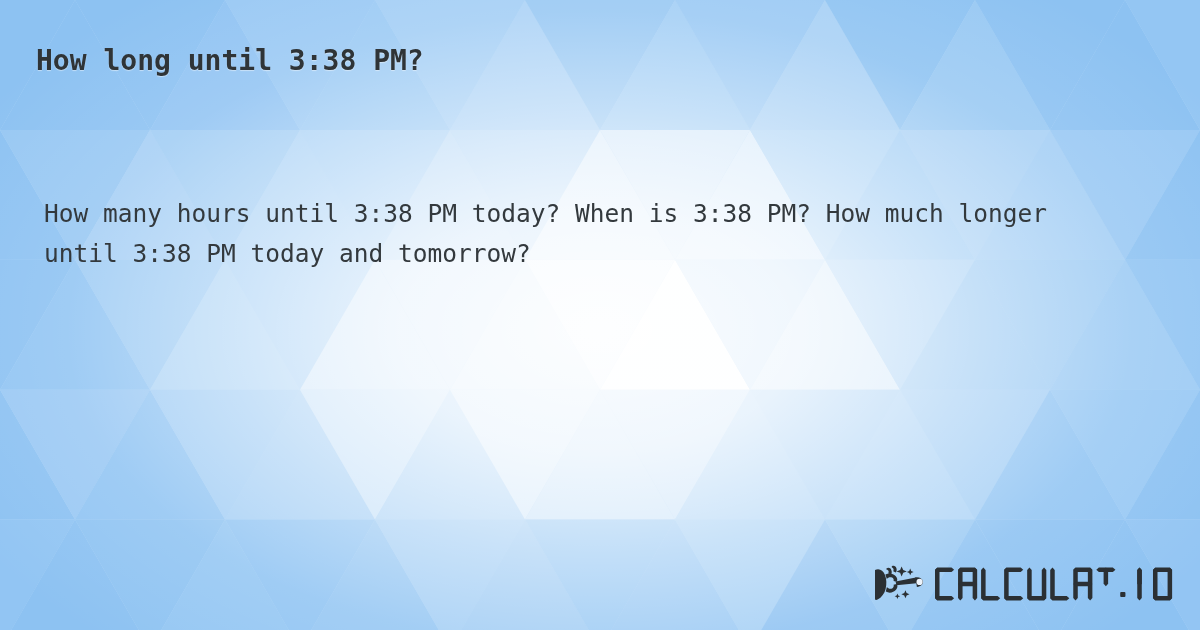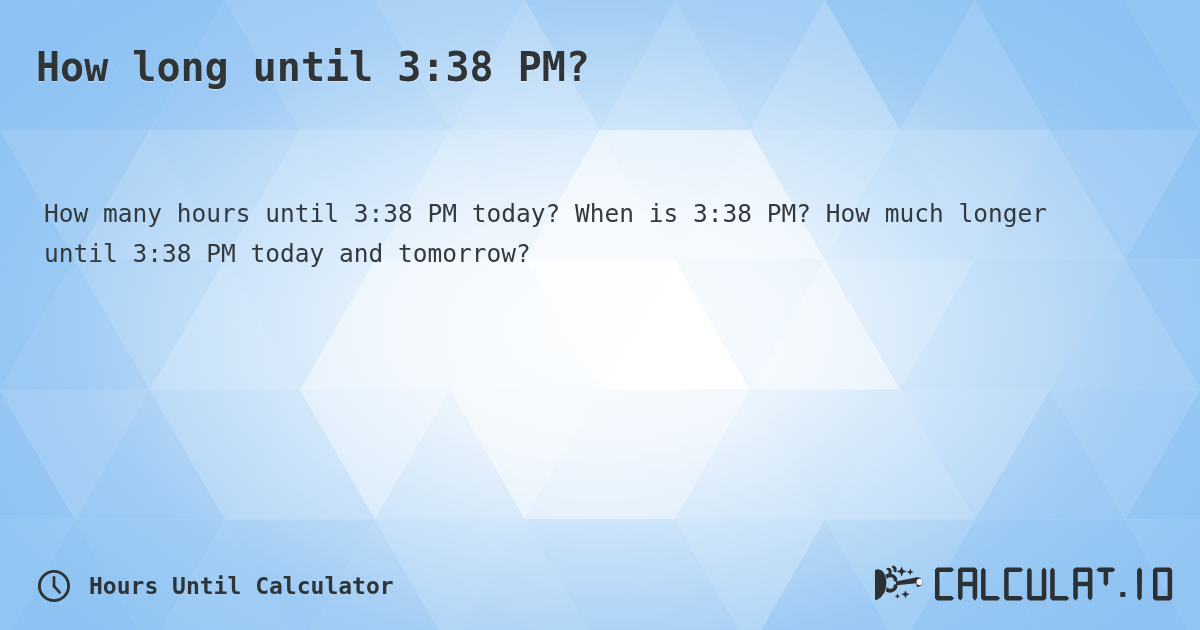--- a/index.html
+++ b/index.html
@@ -47,21 +47,21 @@
     position: absolute;
     inset: 0;
   }
 
   #title {
     position: absolute;
     left: 36px;
     top: 44px;
     margin: 0;
     font-family: "DejaVu Sans Mono", monospace;
-    font-size: 40px;
+    font-size: 28px;
     font-weight: bold;
     letter-spacing: 0px;
     color: #2f3437;
     white-space: nowrap;
     text-shadow: 0 1px 1px rgba(255,255,255,0.45);
   }
 
   #subtitle {
     position: absolute;
     left: 36px;
@@ -295,28 +295,20 @@
   <div id="bg-glow"></div>
 
   <div class="content">
 
     <h1 id="title">How long until 3:38 PM?</h1>
 
     <p id="subtitle">How many hours until 3:38 PM today? When is 3:38 PM? How much longer until 3:38 PM today and tomorrow?</p>
 
     <div id="footer">
 
-      <div id="footer-left">
-        <svg id="clock-icon" viewBox="0 0 36 36">
-          <circle cx="18" cy="18" r="14.6" fill="none" stroke="#2f3437" stroke-width="2.9"></circle>
-          <path d="M18 9.3 L18 18.4" fill="none" stroke="#2f3437" stroke-width="2.7" stroke-linecap="round"></path>
-          <path d="M18 18.2 L23.6 24.4" fill="none" stroke="#2f3437" stroke-width="2.7" stroke-linecap="round"></path>
-        </svg>
-        <span id="footer-label">Hours Until Calculator</span>
-      </div>
 
       <div id="footer-right">
 
         <svg id="wand-icon" viewBox="0 0 56 44">
           <g fill="#2b3034">
 
             <path d="M2 8 C6 6 10 8 12 13 C13.6 17 13.8 22 12.6 27
                      C11.6 31.4 8.6 35.4 4.6 37.6 C3.2 38.4 2 38 2 36.4 Z"></path>
 
             <path d="M12.4 12.6 C16 10.6 20.2 11.4 22.6 14

